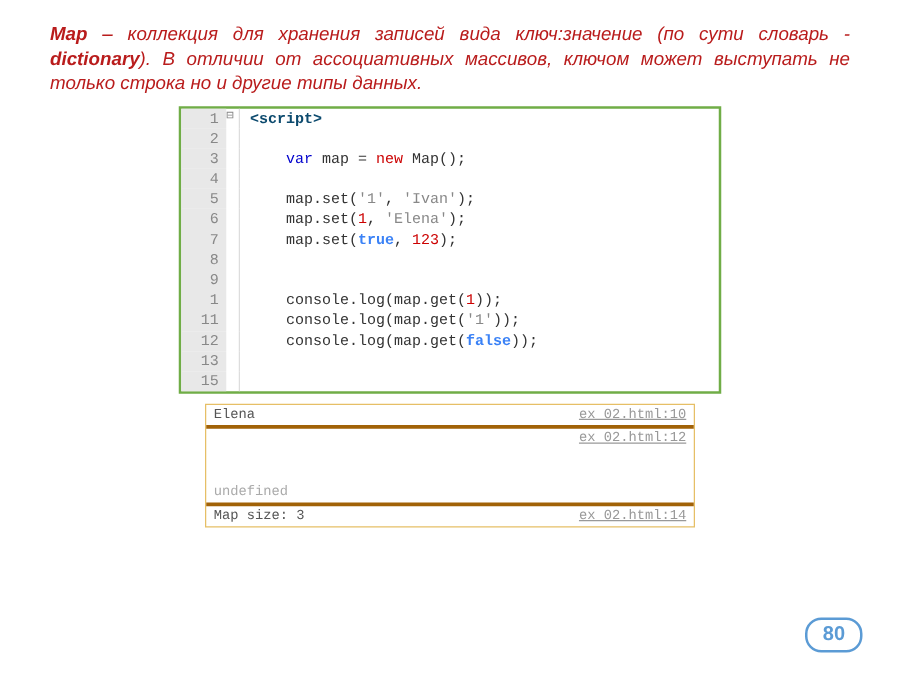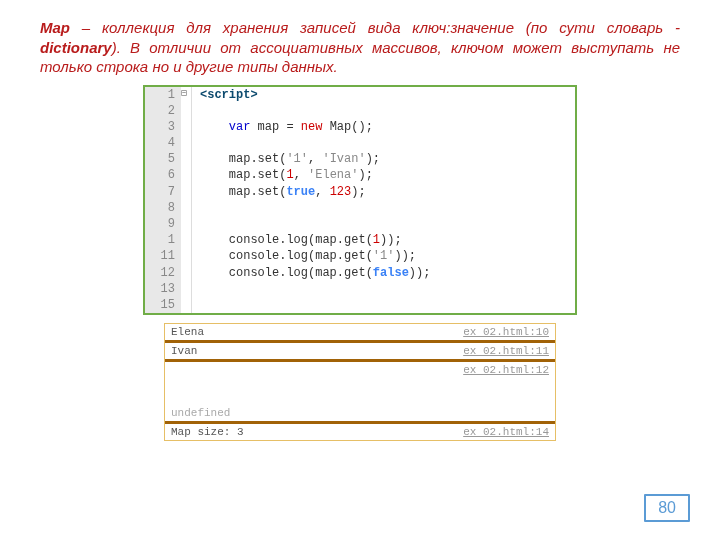--- a/index.html
+++ b/index.html
@@ -95,24 +95,24 @@
   }
   .console-row:last-child { border-bottom: none; }
   .console-left { color: #555; }
   .console-left.undef { color: #aaa; margin-top: 43px; }
   .console-right { color: #999; text-decoration: underline; margin-left: 48px; }
   .page-badge {
     position: absolute;
     right: 30px;
     bottom: 18px;
     border: 2px solid #5b9bd5;
-    border-radius: 1px;
+    border-radius: 13px;
     padding: 3px 12px;
     color: #5b9bd5;
-    font-weight: normal;
+    font-weight: bold;
     font-size: 16px;
     background: white;
   }
 </style>
 </head>
 <body>
 
 <div class="slide">
 
   <div class="description">
@@ -193,24 +193,20 @@
         </div>
       </div>
   </div>
 
   <div class="console-block" id="console-block">
       <div class="console-row">
         <div class="console-left">Elena</div>
         <div class="console-right">ex 02.html:10</div>
       </div>
       <div class="console-row">
-        <div class="console-left">Ivan</div>
-        <div class="console-right">ex 02.html:11</div>
-      </div>
-      <div class="console-row">
         <div class="console-left undef">undefined</div>
         <div class="console-right">ex 02.html:12</div>
       </div>
       <div class="console-row">
         <div class="console-left">Map size: 3</div>
         <div class="console-right">ex 02.html:14</div>
       </div>
     </div>
 </div>
 

